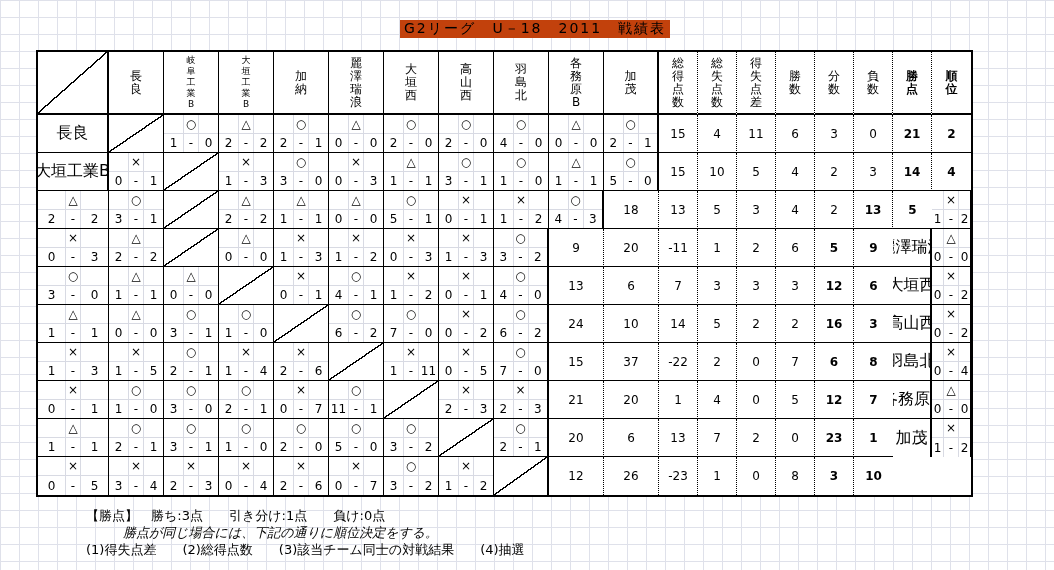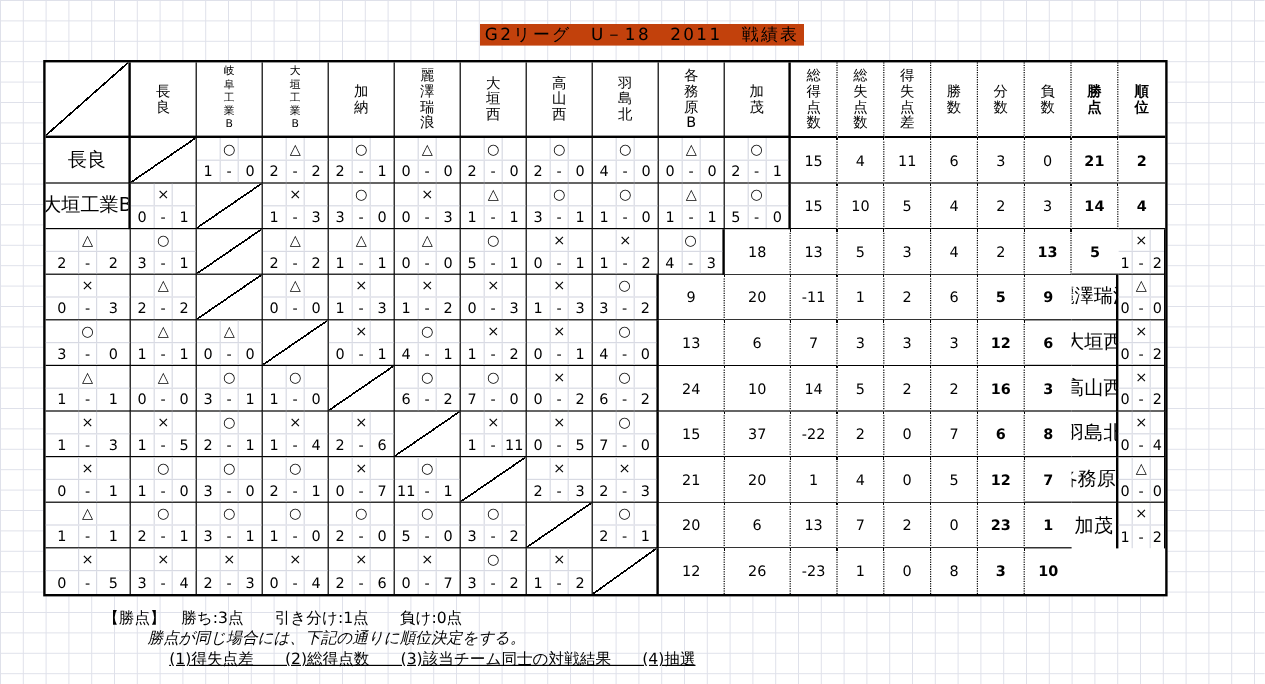--- a/index.html
+++ b/index.html
@@ -51,21 +51,21 @@
   .mark-row{height:18px;display:grid;grid-template-columns:1fr 16px 1fr;}
   .mark-row .mid{display:flex;align-items:center;justify-content:center;font-size:12px;line-height:1;
     border-left:1px solid #d8dae3;border-right:1px solid #d8dae3;}
   .score-row{height:19px;display:grid;grid-template-columns:1fr 16px 1fr;border-top:1px solid #d8dae3;}
   .score-row span{display:flex;align-items:center;justify-content:center;font-size:12px;line-height:1;}
   .score-row .mid{border-left:1px solid #d8dae3;border-right:1px solid #d8dae3;}
   .sumval{font-size:12px;}
   .sumval.bold{font-weight:bold;}
   .legend{position:absolute;left:86px;top:507px;font-size:13px;line-height:17px;white-space:nowrap;}
   .legend .l2{margin-left:37px;font-style:italic;}
-  .legend .l3{margin-left:55px;text-decoration:underline;}
+  .legend .l3{}
 </style>
 </head>
 <body>
 
 <div class="sheet-grid"></div>
 
 <div class="title">G2リーグ　U－18　2011　戦績表</div>
 
 <div class="league-table" id="league-table">
     <div class="cell diag r2 b2"></div>

